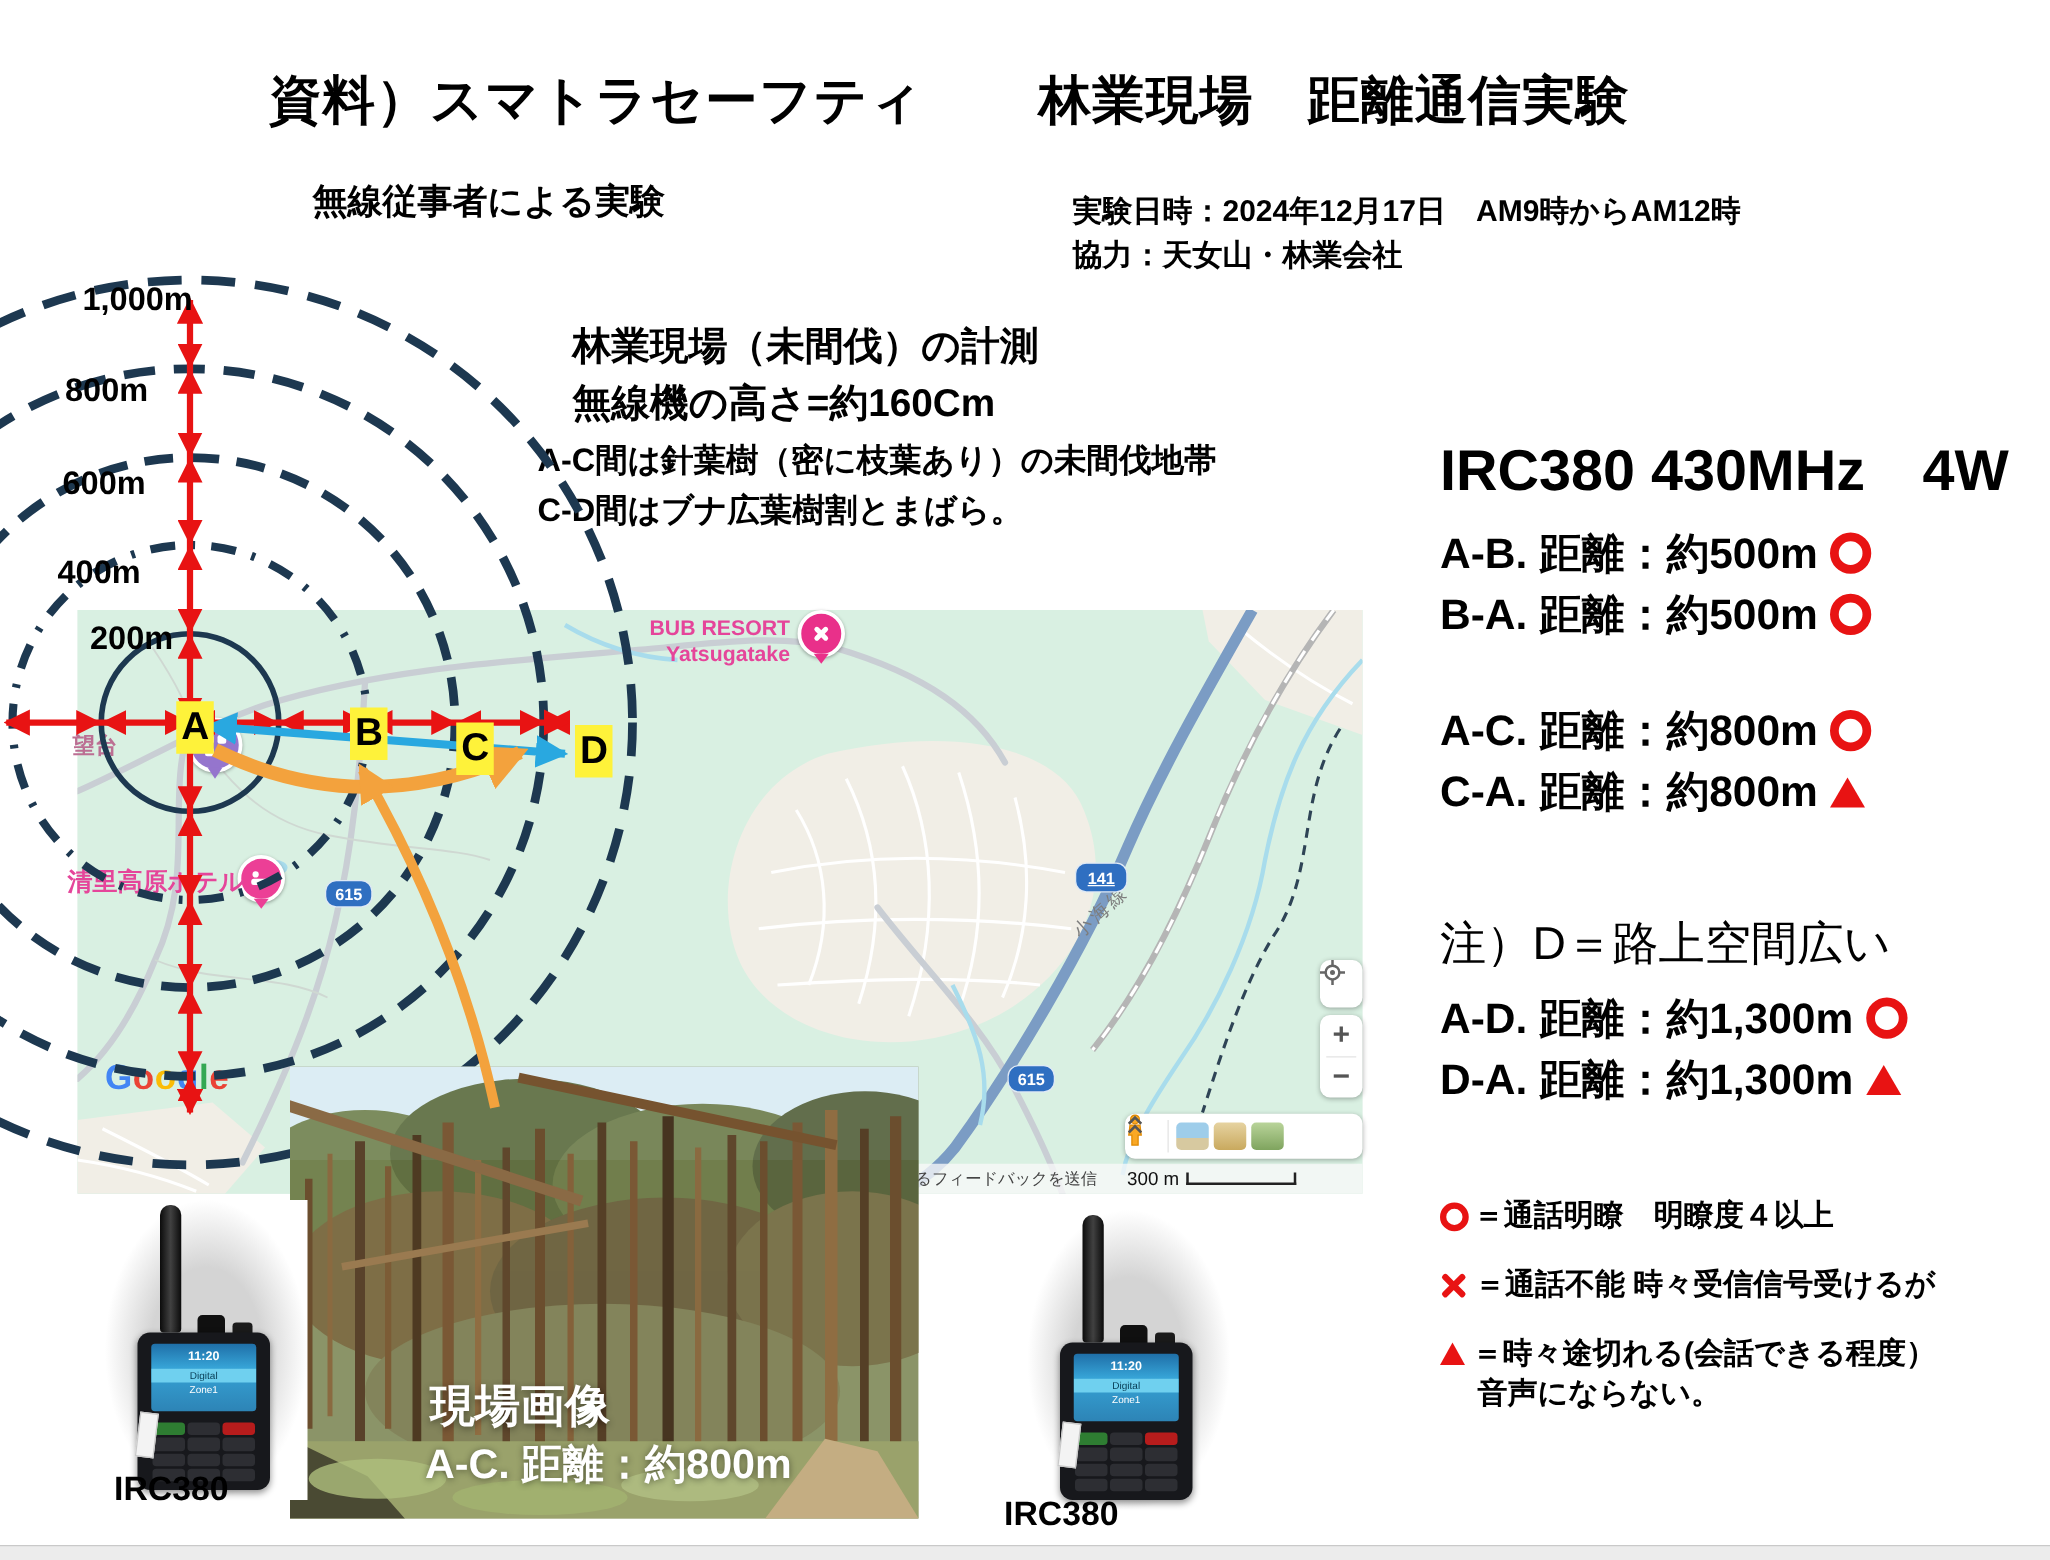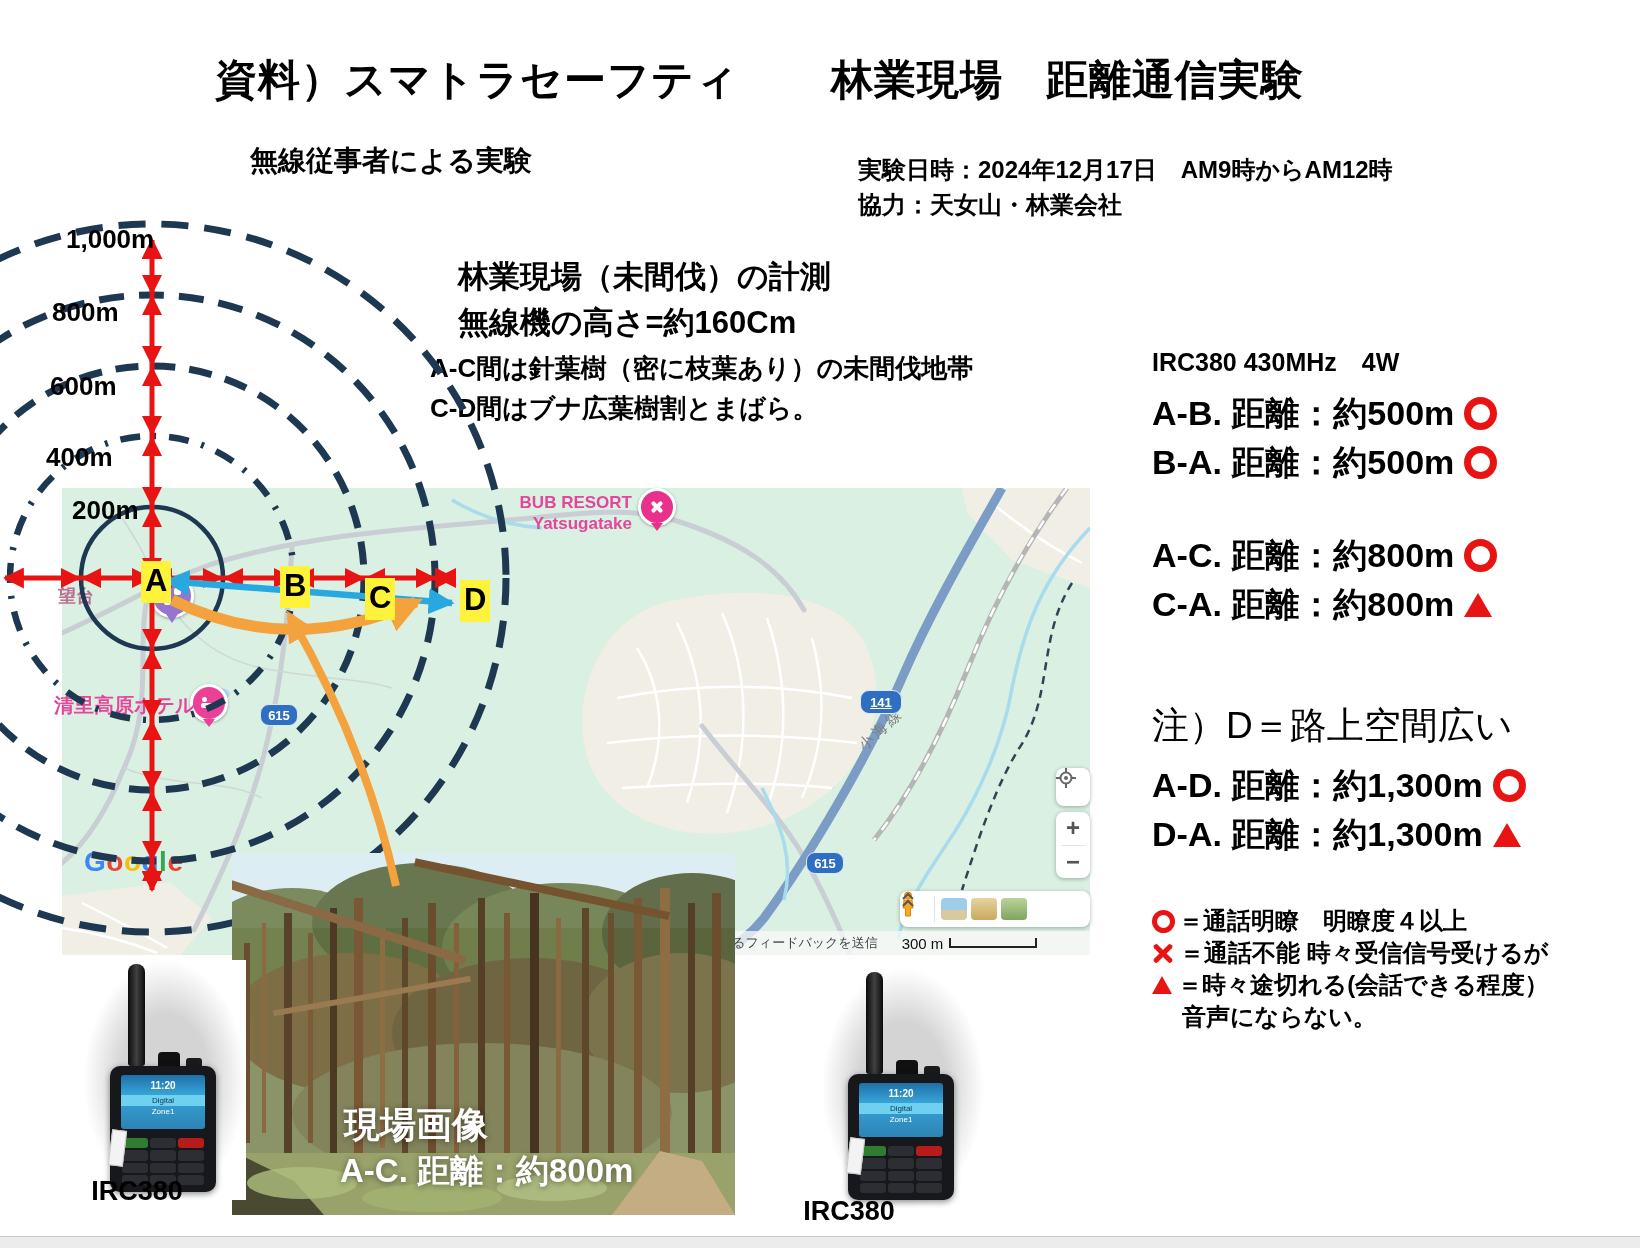--- a/index.html
+++ b/index.html
@@ -72,29 +72,29 @@
   .chev{margin-left:auto;margin-right:6px;}
 
   
   .overlay{left:0;top:0;pointer-events:none;}
   .ring-label{font-size:26px;font-weight:600;white-space:nowrap;}
   .pt{background:#fef23a;color:#000;font-size:31px;font-weight:bold;text-align:center;
       padding:2px 4px 4px 4px;line-height:36px;}
 
   
   .results{left:1152px;top:346px;width:470px;white-space:nowrap;}
-  .res-title{font-size:25px;font-weight:bold;margin-bottom:10px;}
+  .res-title{font-size:46px;font-weight:bold;margin-bottom:10px;}
   .res-row{font-size:34px;font-weight:600;height:49px;display:flex;align-items:center;}
   .res-note{font-size:37px;font-weight:400;margin:6px 0 10px 0;}
   .sp1{height:44px;}  .sp2{height:66px;}  .sp3{height:46px;}
   .sym{display:inline-block;margin-left:10px;}
   .ringS{width:19px;height:19px;border:7px solid #e81313;border-radius:50%;}
   .triS{width:0;height:0;border-left:14px solid transparent;border-right:14px solid transparent;border-bottom:24px solid #e81313;}
   .legend{font-size:24px;font-weight:600;line-height:32px;}
-  .legend-row{display:flex;align-items:center;height:32px;}
+  .legend-row{display:flex;align-items:center;height:32px;margin-top:23px;}
   .ringL{width:13px;height:13px;border:5px solid #e81313;border-radius:50%;margin-right:4px;}
   .triL{width:0;height:0;border-left:10px solid transparent;border-right:10px solid transparent;border-bottom:18px solid #e81313;margin-right:6px;}
   .xL{position:relative;width:22px;height:22px;margin-right:6px;}
   .xL i{position:absolute;left:-1px;top:9px;width:24px;height:5px;background:#e81313;border-radius:2px;}
   .xL i:nth-child(1){transform:rotate(45deg);}
   .xL i:nth-child(2){transform:rotate(-45deg);}
   .legend-cont{margin-left:30px;}
 
   
   .photo{left:232px;top:853px;width:503px;height:362px;overflow:hidden;}

